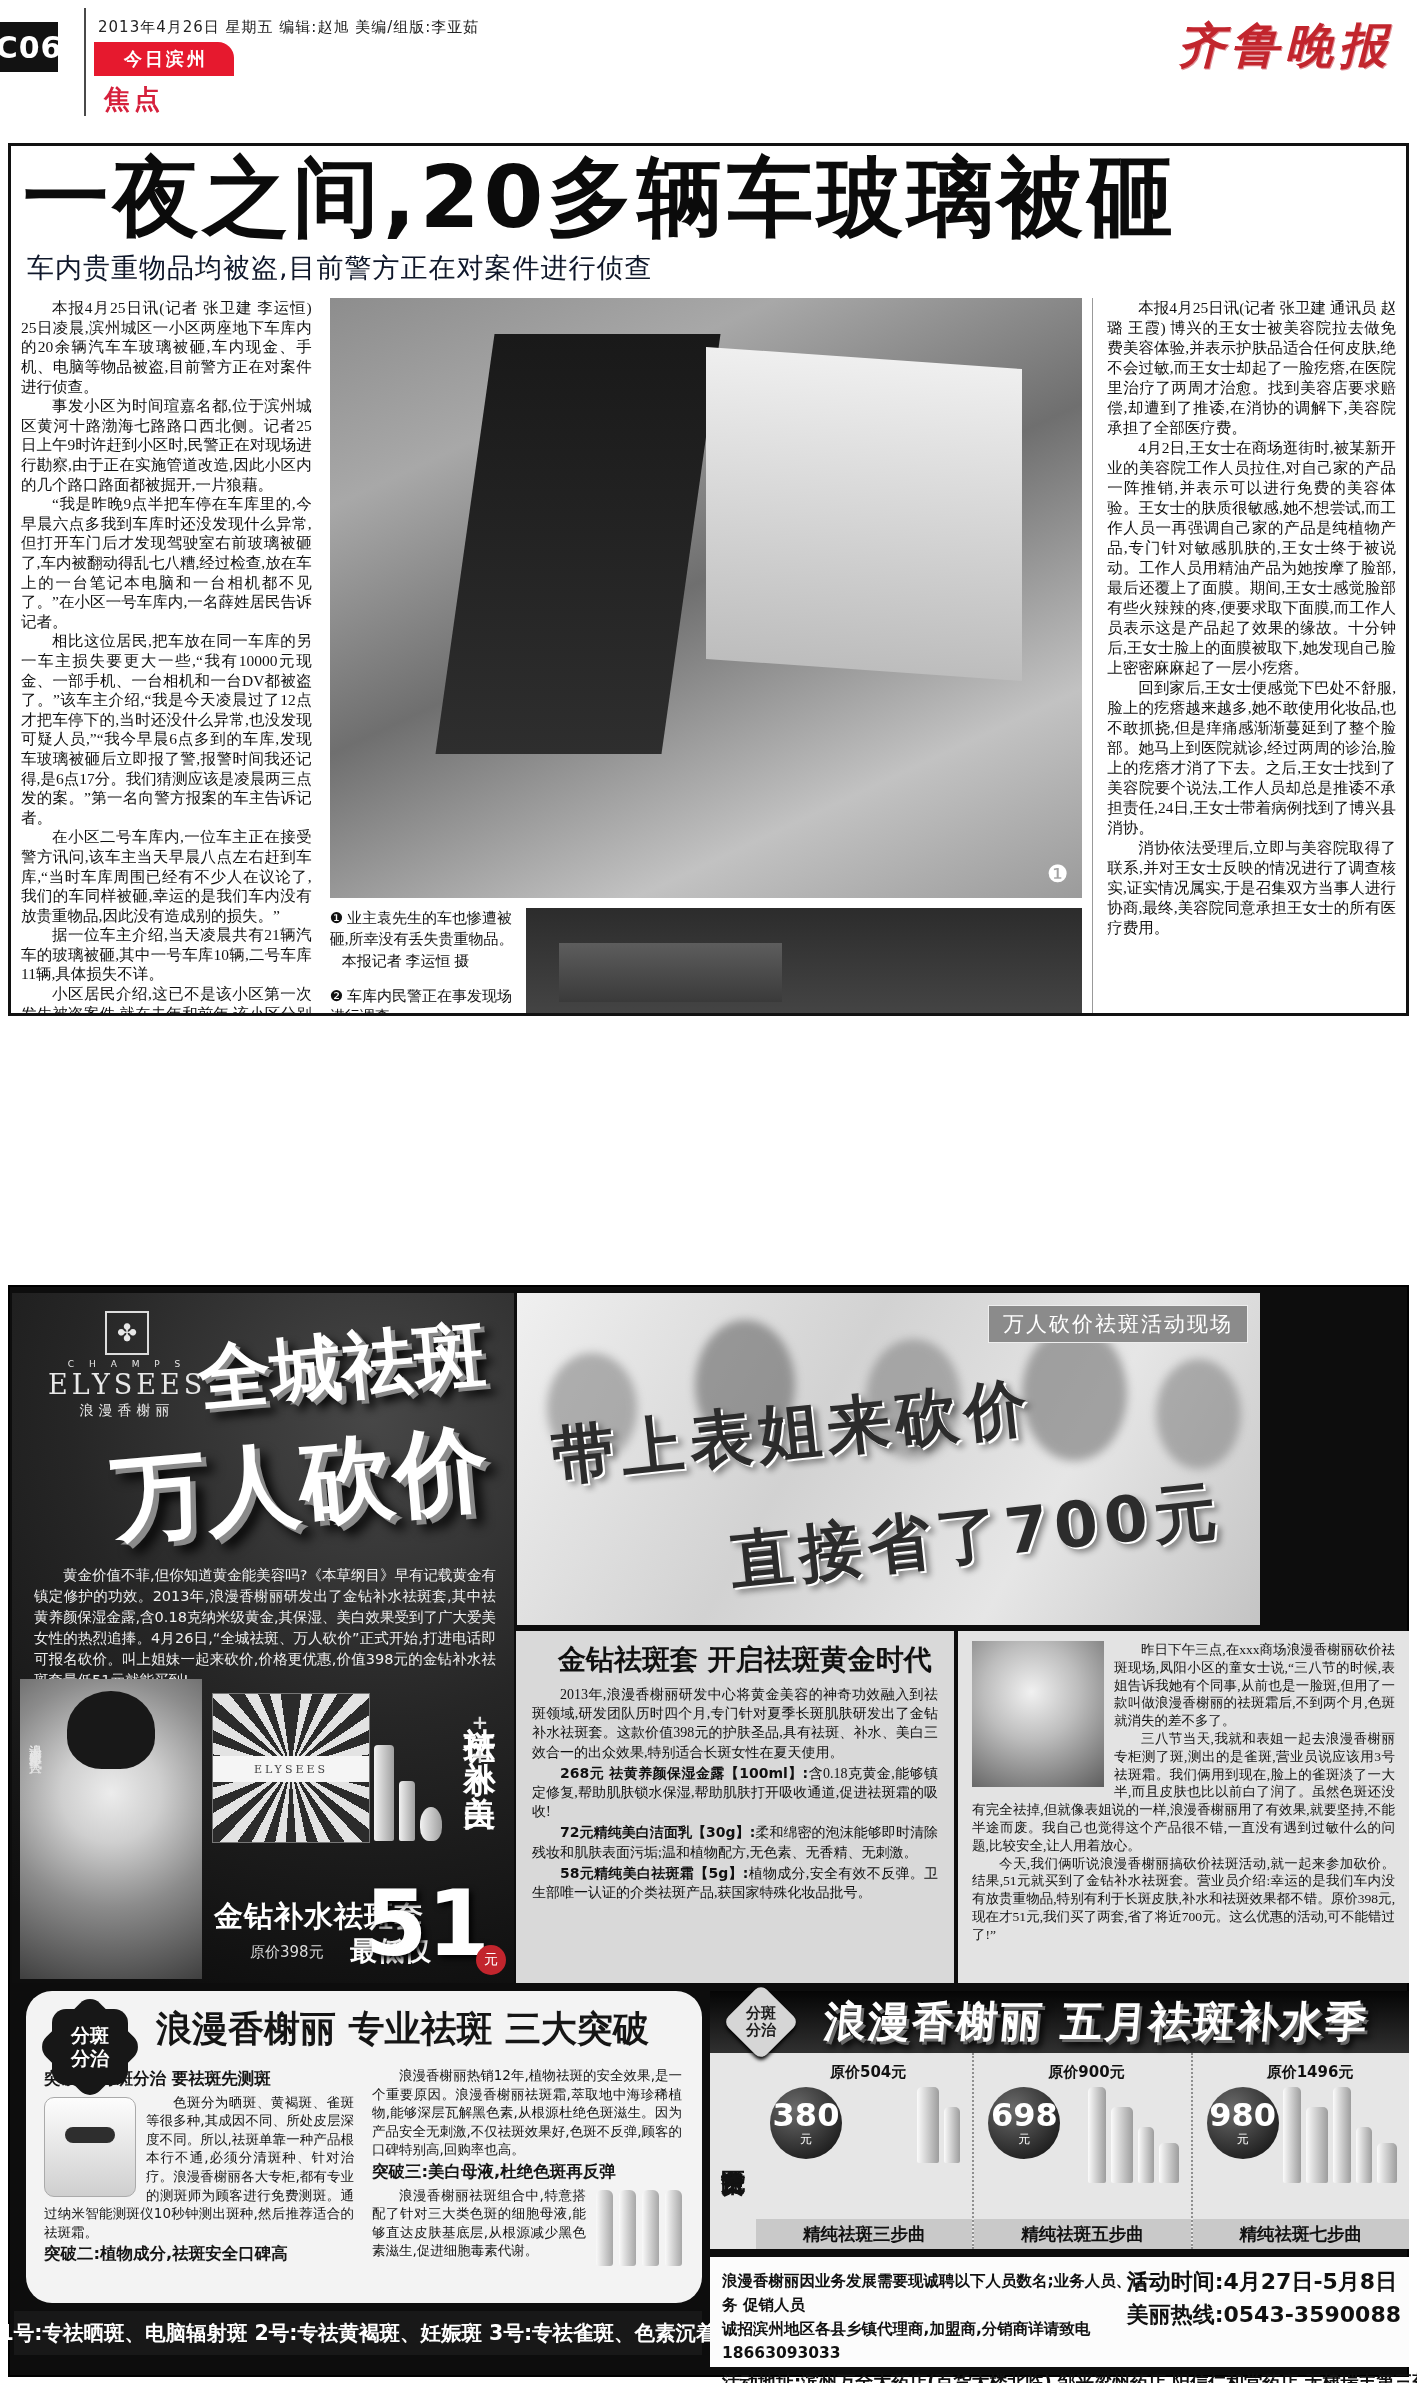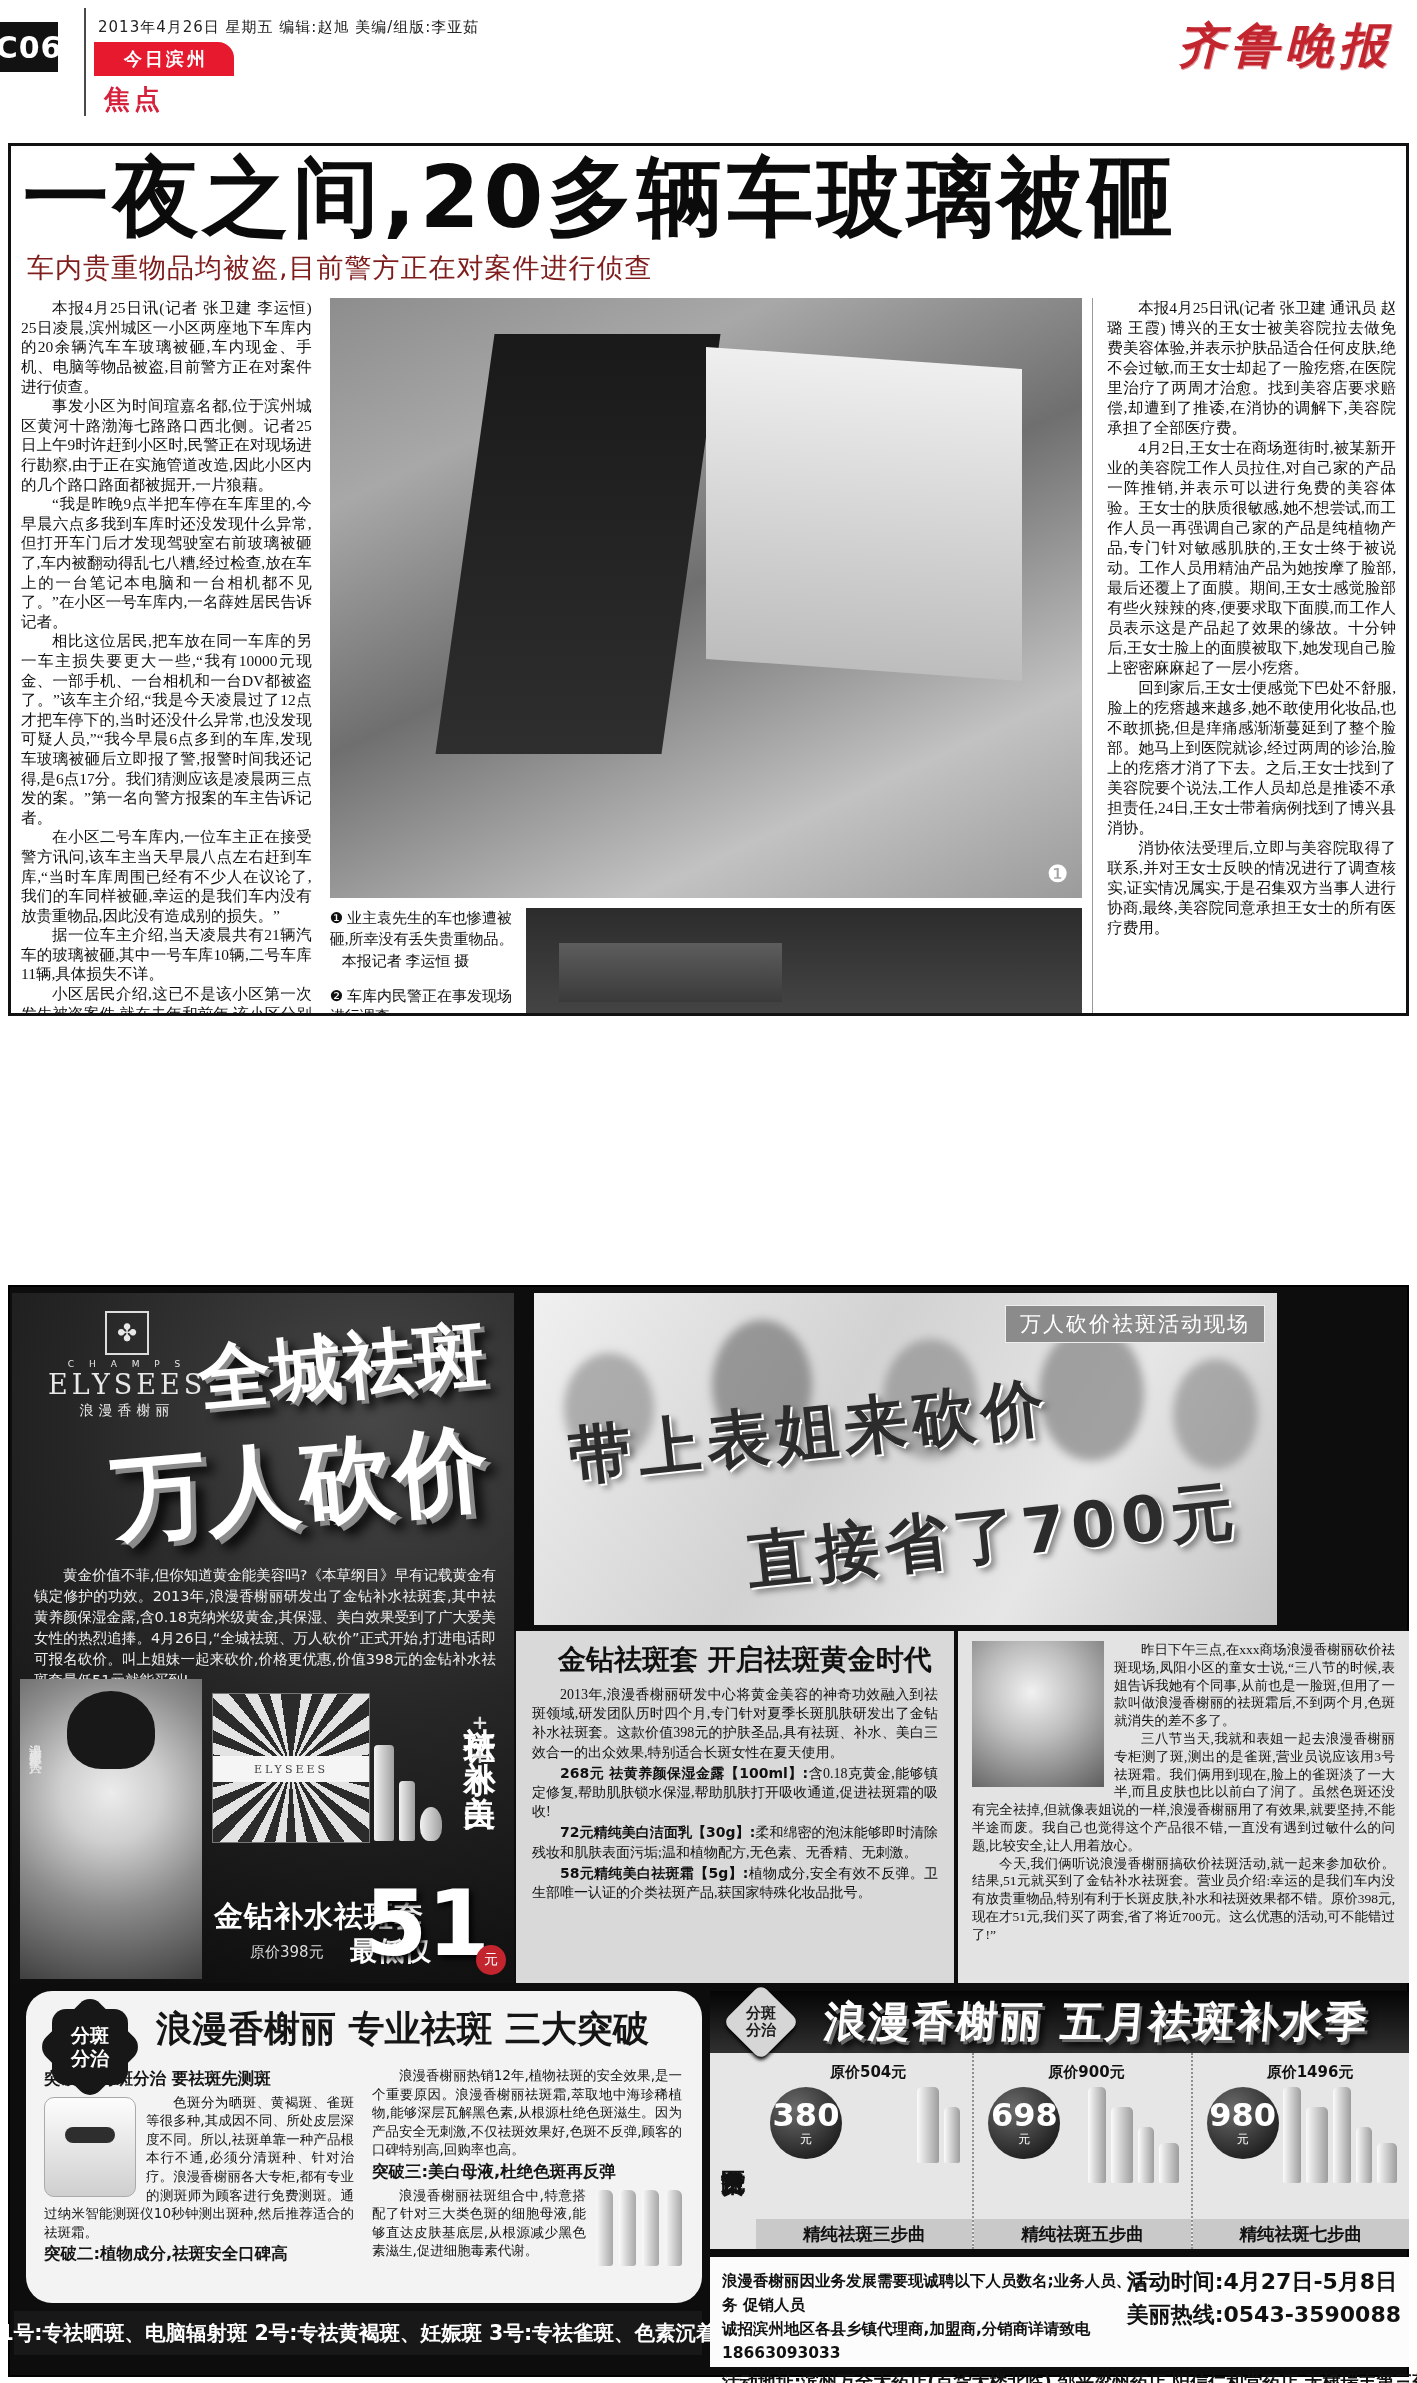--- a/index.html
+++ b/index.html
@@ -23,21 +23,21 @@
   .masthead { position:absolute; right:24px; top:14px; color:#c2252d; font-size:48px; font-weight:900;
               font-style:italic; font-family:"DejaVu Serif",serif; letter-spacing:6px;
               text-shadow:1px 1px 0 #e0939a; }
 
   
   .main-box { position:absolute; left:8px; top:143px; width:1401px; height:873px; border:3px solid #111;
               padding:4px 10px; overflow:hidden; }
   .headline { margin:2px 0 0 2px; font-size:86px; line-height:1.05; font-weight:900; letter-spacing:4px;
               font-family:"DejaVu Sans",sans-serif; color:#0b0b0b; white-space:nowrap; }
   .subhead { margin:8px 0 0 6px; font-size:27px; font-weight:400; letter-spacing:1px;
-             font-family:"DejaVu Sans",sans-serif; color:#7f1d1d; }
+             font-family:"DejaVu Sans",sans-serif; color:#0f172a; }
   .main-content { display:flex; margin-top:12px; }
   .col-left { width:300px; padding-right:8px; font-size:15.5px; line-height:19.6px; text-align:justify; }
   .para { margin:0; text-indent:2em; }
   .col-mid { width:776px; padding:0 10px; }
   .photo { position:relative; }
   .photo1 { height:600px; background:linear-gradient(155deg,#8d8d8d 0%,#a8a8a8 22%,#6f6f6f 48%,#c2c2c2 78%,#9b9b9b 100%); }
   .photo1::before { content:""; position:absolute; left:18%; top:6%; width:30%; height:70%;
                     background:linear-gradient(#191919,#2e2e2e); transform:skewX(-8deg); }
   .photo1::after { content:""; position:absolute; right:8%; top:10%; width:42%; height:52%;
                    background:linear-gradient(#efefef,#bdbdbd); transform:skewY(4deg); }
@@ -107,21 +107,21 @@
                font-family:"DejaVu Sans",sans-serif; }
   .gold-lowest { position:absolute; left:338px; top:640px; font-size:27px; font-weight:900; color:#fff;
                  font-family:"DejaVu Sans",sans-serif; }
   .gold-price { position:absolute; right:24px; top:586px; font-size:90px; font-weight:900; color:#fff;
                 line-height:1; font-family:"DejaVu Sans",sans-serif; text-shadow:3px 3px 6px #000; }
   .gold-unit { position:absolute; right:8px; top:652px; width:30px; height:30px; border-radius:50%;
                background:#c2252d; color:#fff; display:flex; align-items:center; justify-content:center;
                font-size:14px; font-family:"DejaVu Sans",sans-serif; }
 
   
-  .ad-event { left:524px; top:6px; width:743px; height:332px; overflow:hidden;
+  .ad-event { left:507px; top:6px; width:743px; height:332px; overflow:hidden;
               background:linear-gradient(120deg,#f0f0f0 0%,#d2d2d2 40%,#e6e6e6 70%,#c4c4c4 100%); }
   .blob { position:absolute; border-radius:50%; background:#7e7e7e; filter:blur(5px); opacity:.55; }
   .blob1 { left:4%; top:18%; width:90px; height:110px; }
   .blob2 { left:24%; top:8%; width:100px; height:130px; background:#5d5d5d; }
   .blob3 { left:47%; top:14%; width:95px; height:120px; }
   .blob4 { left:68%; top:10%; width:105px; height:135px; background:#6a6a6a; }
   .blob5 { left:86%; top:20%; width:85px; height:110px; }
   .event-label { position:absolute; right:12px; top:12px; background:#8b8b8b; color:#fff; border:1px solid #eee;
                  padding:4px 14px; font-size:21px; letter-spacing:2px; z-index:3; }
   .slogan1 { position:absolute; left:34px; top:96px; font-size:63px; font-weight:900; color:#2c2c2c;

